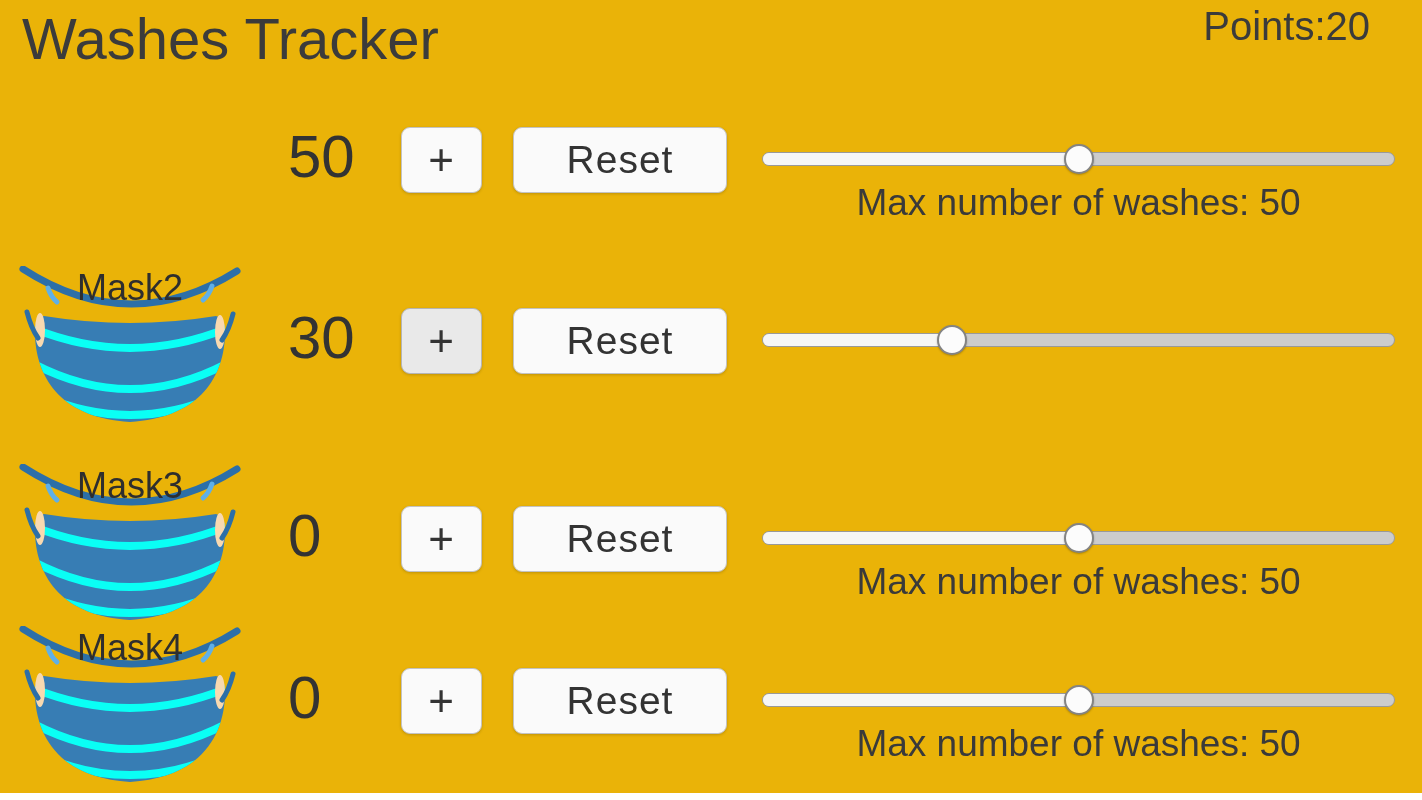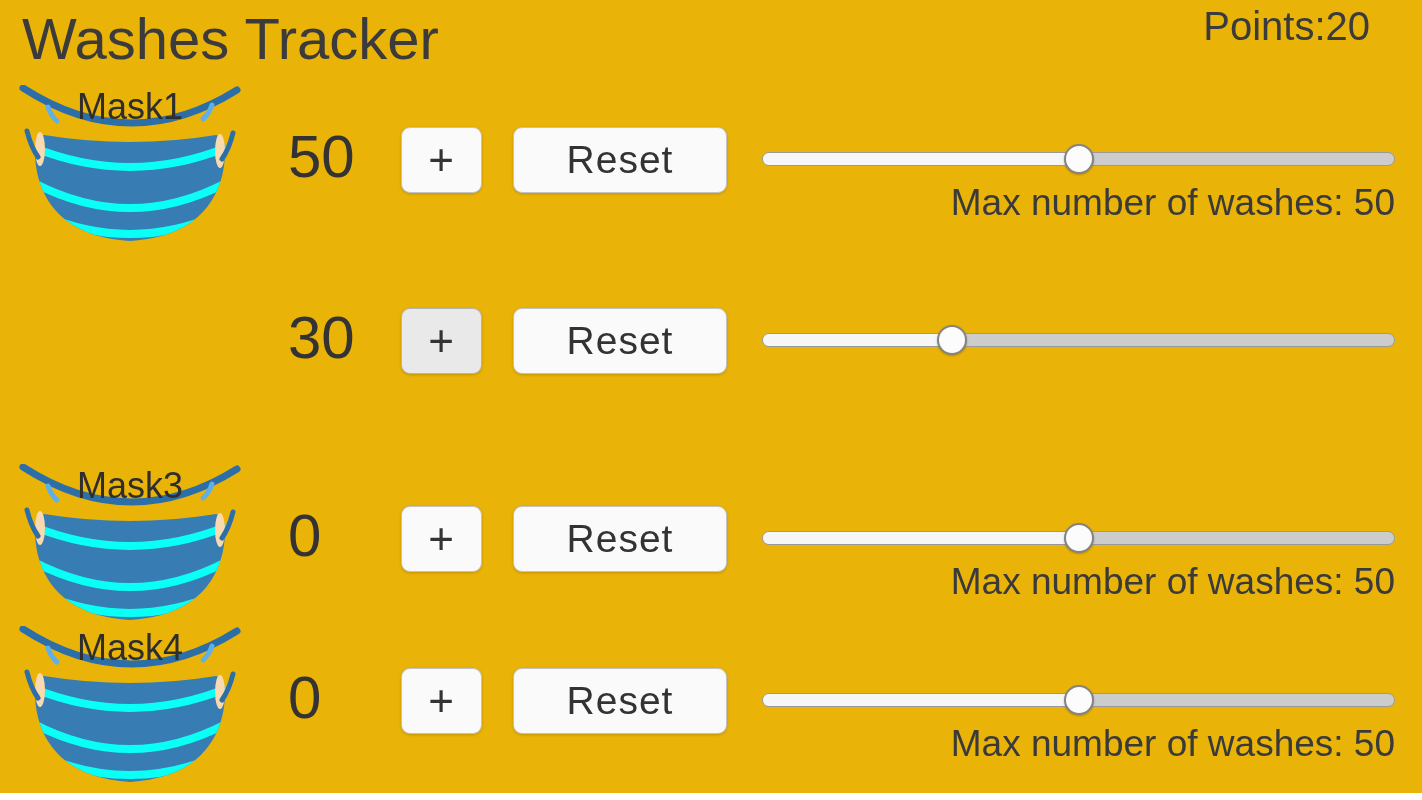--- a/index.html
+++ b/index.html
@@ -50,21 +50,21 @@
   .slider-fill {
     position:absolute; left:1px; top:10px; height:12px;
     background:#F6F6F6; border-radius:8px 0 0 8px;
   }
   .slider-thumb {
     position:absolute; top:1px; width:30px; height:30px; box-sizing:border-box;
     background:#FCFCFC; border:2px solid #848484; border-radius:50%;
     box-shadow:0 1px 2px rgba(0,0,0,0.25);
   }
   .max-label {
-    position:absolute; left:762px; top:98px; width:633px; text-align:right;
+    position:absolute; left:762px; top:98px; width:633px; text-align:center;
     font-size:37px; line-height:40px; color:#3a3a3a; white-space:nowrap;
   }
   .bottom-strip {
     position:absolute; left:0; top:793px; width:1422px; height:7px; background:#FFFFFF;
   }
 </style>
 </head>
 <body>
 
 <svg width="0" height="0" style="position:absolute">
@@ -89,38 +89,38 @@
     </g>
   </defs>
 </svg>
 
 <div class="app">
 
   <div class="title">Washes Tracker</div>
   <div class="points"><span>Points:</span><span>20</span></div>
 
   <section class="row r0">
-    <div class="mask">
-      <svg width="224" height="157" viewBox="0 0 224 157">
-          <use href="#mask-sym"></use>
-        </svg>
-      <span class="mask-label">Mask1</span>
-    </div>
     <div class="count">50</div>
     <button class="btn plus">+</button>
     <button class="btn reset">Reset</button>
     <div class="slider">
       <div class="slider-track"></div>
       <div class="slider-fill" style="width: calc(50% - 1px);"></div>
       <div class="slider-thumb" style="left: calc(50% - 15px);"></div>
     </div>
     <div class="max-label">Max number of washes: 50</div>
   </section>
 
   <section class="row r1">
+    <div class="mask">
+      <svg width="224" height="157" viewBox="0 0 224 157">
+          <use href="#mask-sym"></use>
+        </svg>
+      <span class="mask-label">Mask2</span>
+    </div>
     <div class="count">30</div>
     <button class="btn plus pressed">+</button>
     <button class="btn reset">Reset</button>
     <div class="slider">
       <div class="slider-track"></div>
       <div class="slider-fill" style="width: calc(30% - 1px);"></div>
       <div class="slider-thumb" style="left: calc(30% - 15px);"></div>
     </div>
   </section>
 

